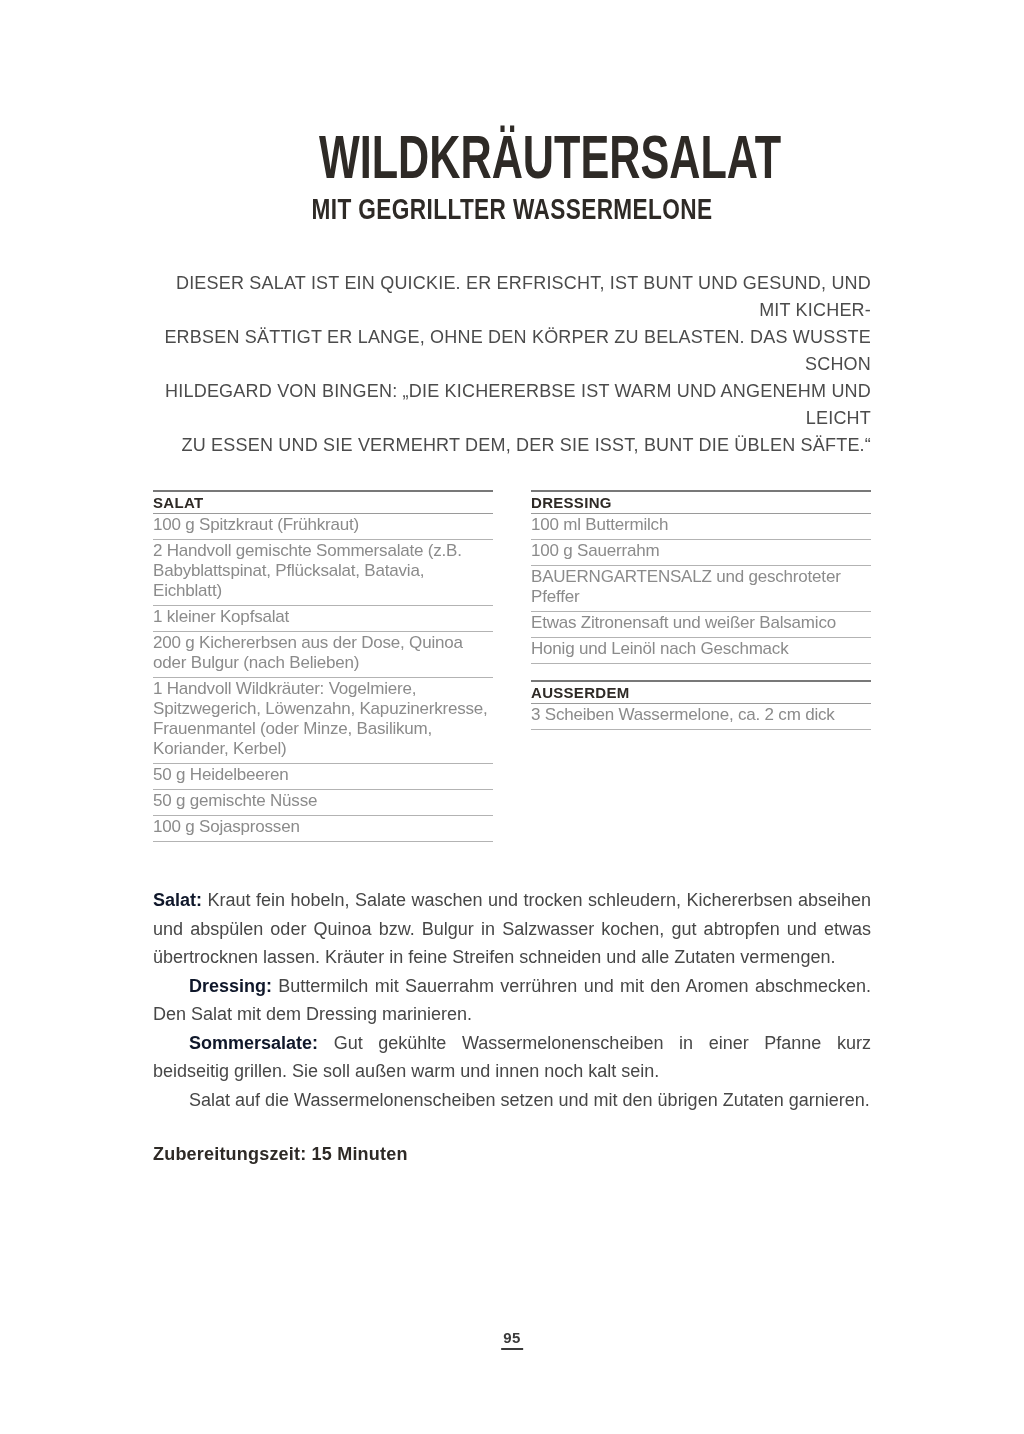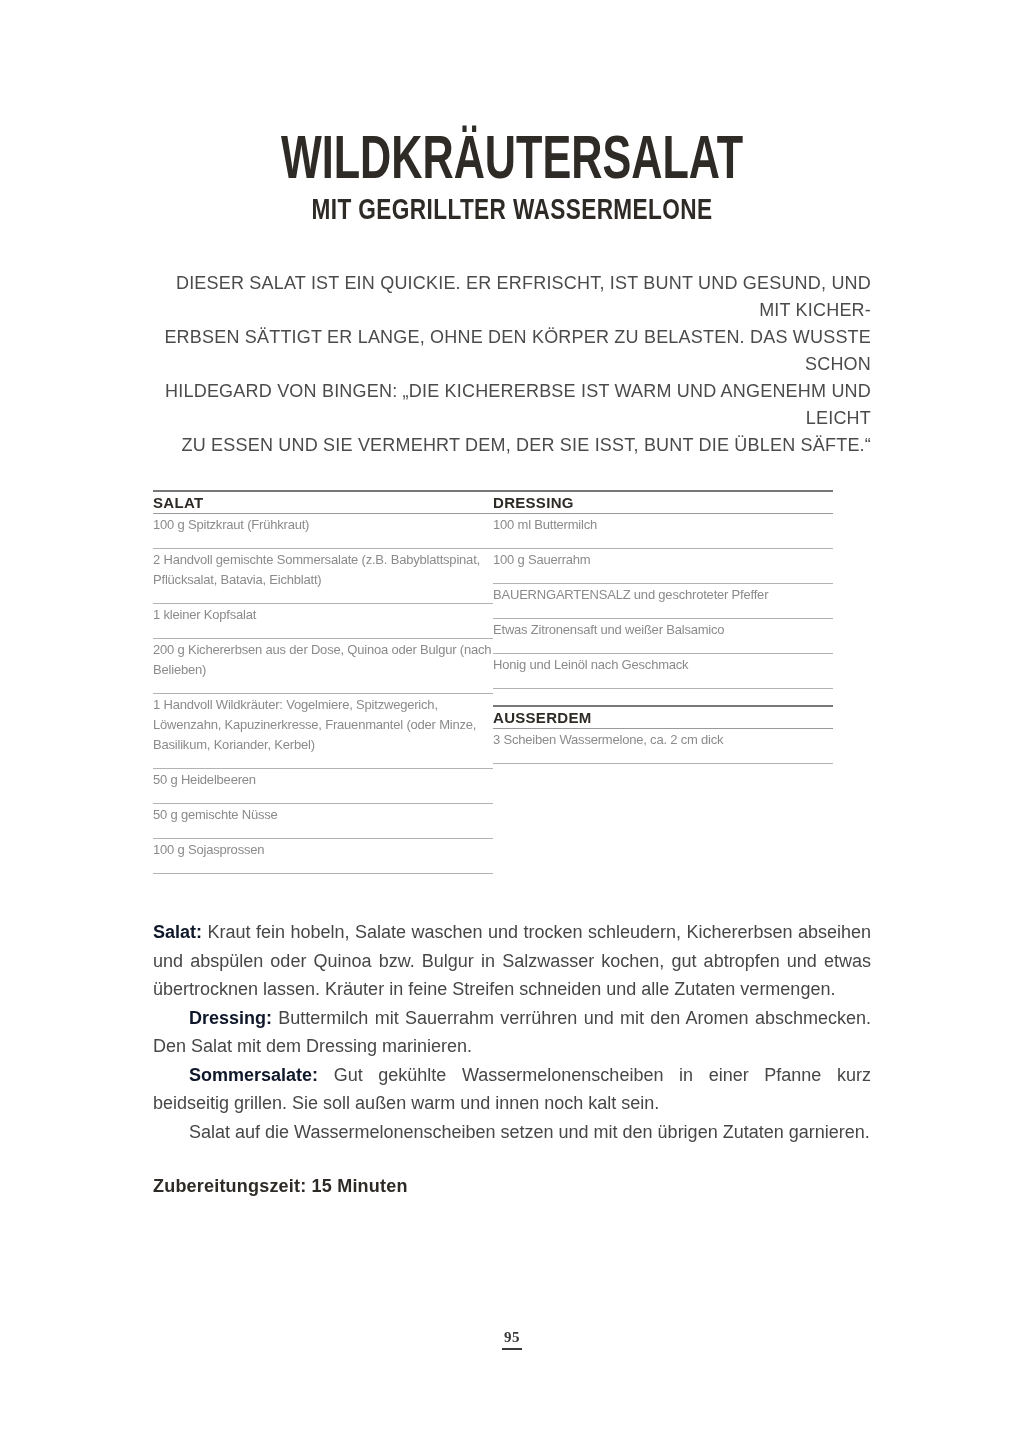--- a/index.html
+++ b/index.html
@@ -17,21 +17,21 @@
     overflow: hidden;
   }
   .content {
     width: 718px;
     margin: 0 auto;
   }
 
   
   .title-wrap {
     margin-top: 128px;
-    text-align: center;
+    text-align: right;
     white-space: nowrap;
   }
   .recipe-title {
     display: inline-block;
     font-size: 60px;
     font-weight: 700;
     line-height: 60px;
     letter-spacing: 0px;
     color: #2e2a26;
     transform: scale(0.72, 1.02);
@@ -60,39 +60,39 @@
     color: #4b4b4b;
     font-size: 18px;
     line-height: 27px;
     letter-spacing: 0.2px;
   }
 
   
   .ingredients {
     margin-top: 31px;
     display: flex;
-    justify-content: flex-start;
+    justify-content: space-between;
   }
   .ing-col { width: 340px; }
   .ing-section { border-top: 2px solid #787878; }
   .ing-section + .ing-section { margin-top: 16px; }
   .ing-head {
     font-size: 15px;
     font-weight: 700;
     letter-spacing: 0.3px;
     color: #2e2a26;
     padding: 2px 0 2px 0;
     border-bottom: 1px solid #9a9a9a;
   }
   .ing-row {
-    font-size: 13px;
+    font-size: 17px;
     letter-spacing: -0.2px;
     line-height: 20px;
     color: #8b8b8b;
-    padding: 1px 0 13px 0;
+    padding: 1px 0 4px 0;
     border-bottom: 1px solid #b3b3b3;
   }
 
   
   .instructions {
     margin-top: 44px;
     font-size: 18px;
     line-height: 28.5px;
     color: #474747;
     text-align: justify;
@@ -117,21 +117,20 @@
     transform: translateX(-50%);
   }
   .pageno span {
     display: inline-block;
     font-size: 15px;
     font-weight: 700;
     color: #3a3a3a;
     padding: 0 2px 2px 2px;
     border-bottom: 2px solid #3a3a3a;
     letter-spacing: 0.5px;
-    font-family: Liberation Serif, serif;
   }
 </style>
 </head>
 <body>
 
 <div class="page">
   <div class="content">
 
     <div class="title-wrap">
       <span class="recipe-title">WILDKRÄUTERSALAT</span>

